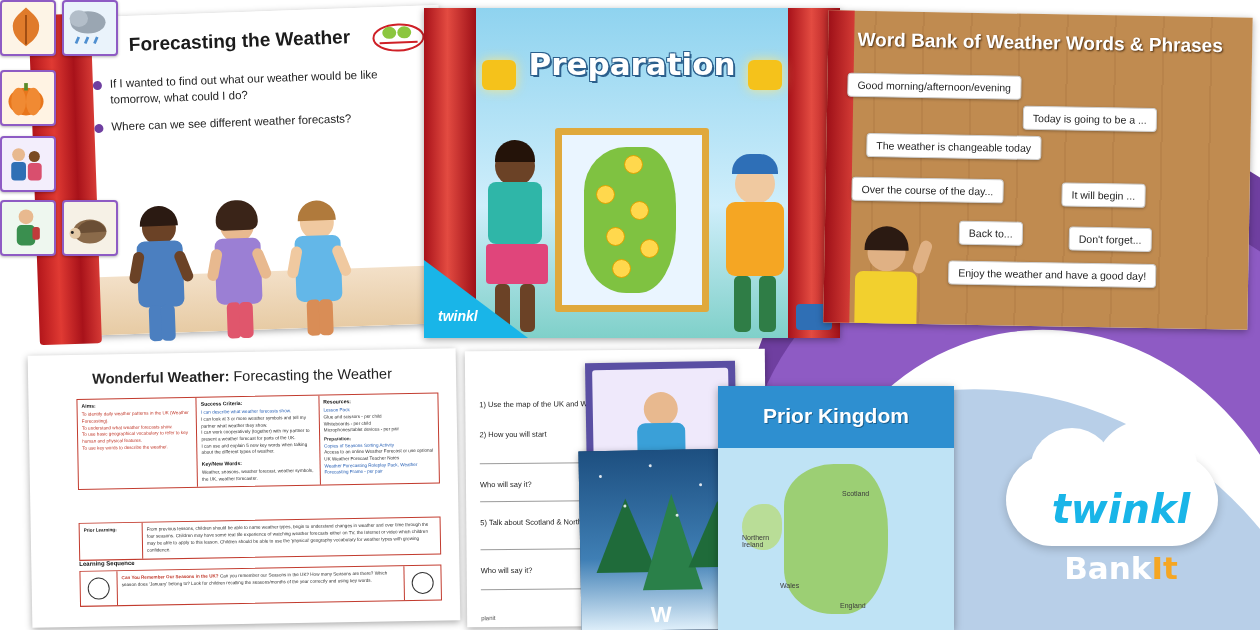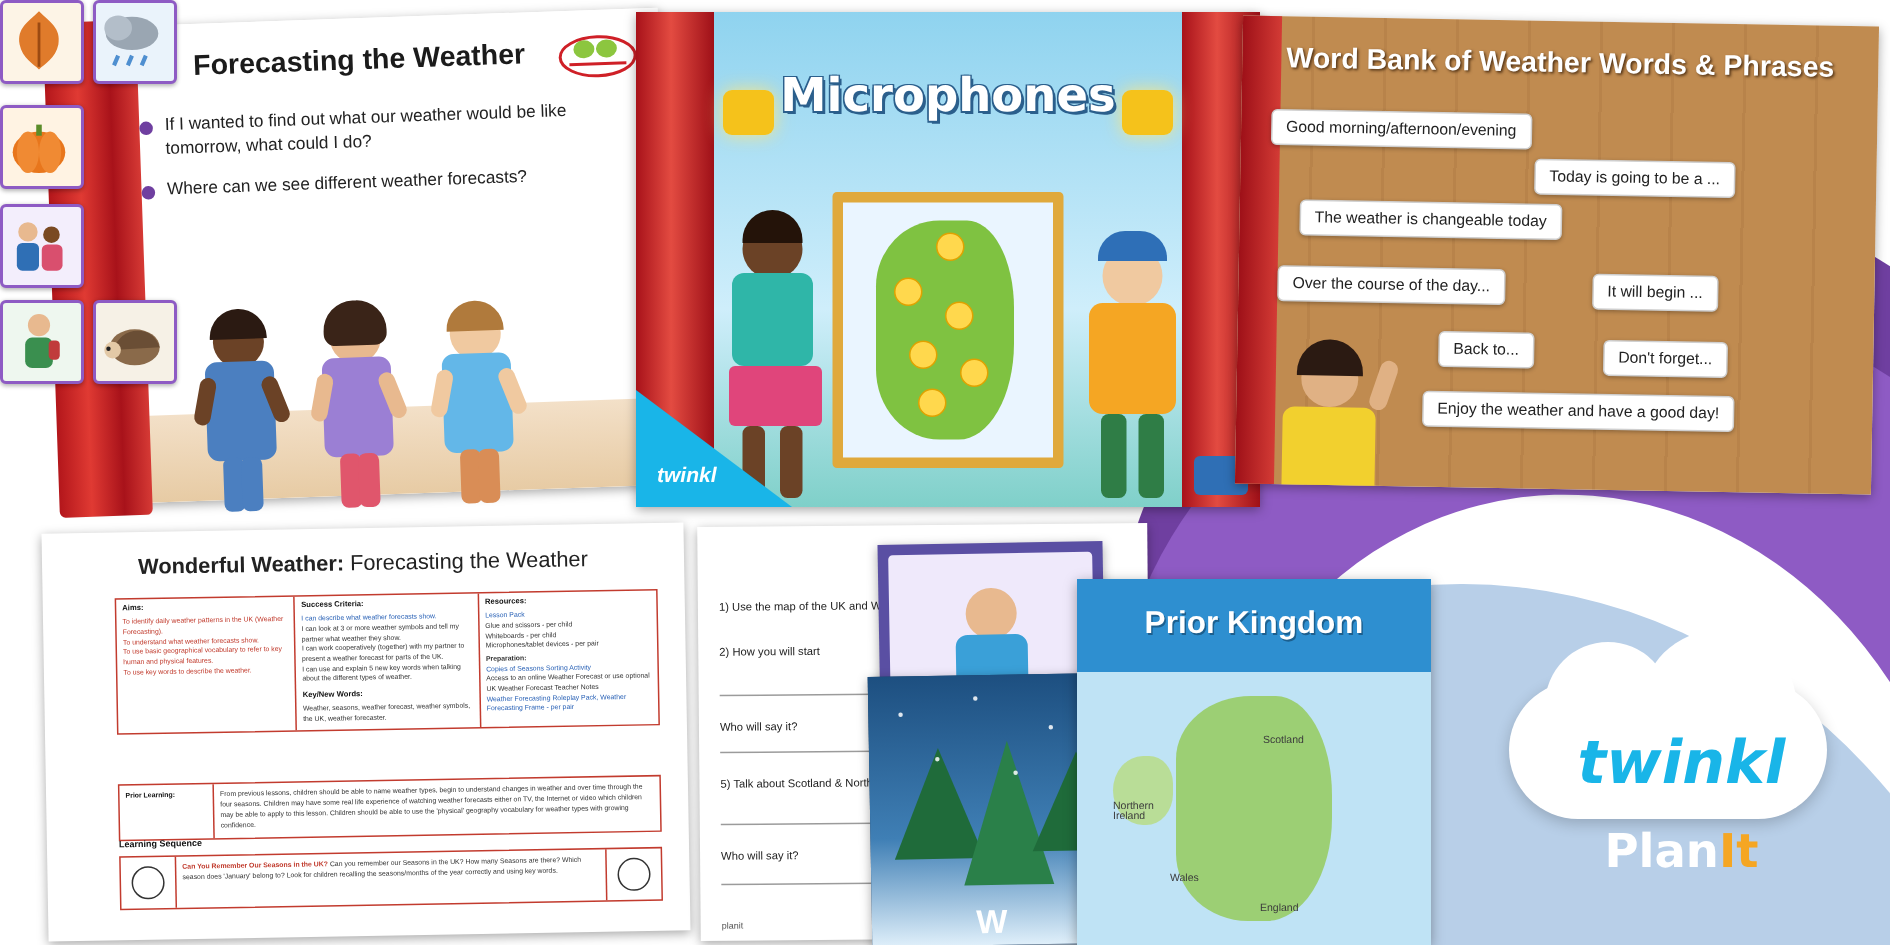--- a/index.html
+++ b/index.html
@@ -246,21 +246,21 @@
 
 <div class="card" id="slide-title">
   <div class="ts-sky"></div>
   <div class="ts-curtain-l"></div>
   <div class="ts-curtain-r"></div>
 
   <div class="spot" style="left:58px;top:52px;"></div>
   <div class="spot" style="right:58px;top:52px;"></div>
 
   <div class="ts-heading">
-    <span>Microphones</span><br>
+    <span>Preparation</span><br>
   </div>
 
   <div class="ts-map-frame">
     <div class="ts-map"></div>
     <div class="sunface" style="left:62px;top:20px;"></div>
     <div class="sunface" style="left:34px;top:50px;"></div>
     <div class="sunface" style="left:68px;top:66px;"></div>
     <div class="sunface" style="left:44px;top:92px;"></div>
     <div class="sunface" style="left:78px;top:104px;"></div>
     <div class="sunface" style="left:50px;top:124px;"></div>
@@ -466,15 +466,15 @@
         <circle cx="12" cy="34" r="6" fill="#e3c9a6"></circle>
         <circle cx="9" cy="33" r="1.6" fill="#222"></circle>
       </svg>
   </div>
 </div>
 
 <div id="logo">
   <div class="cloud"></div>
   <div class="logo-text">twinkl</div>
   <div class="logo-sub">
-    <span>Plan</span><span class="i">It</span>
+    <span>Bank</span><span class="i">It</span>
   </div>
 </div>
 
 </body></html>

